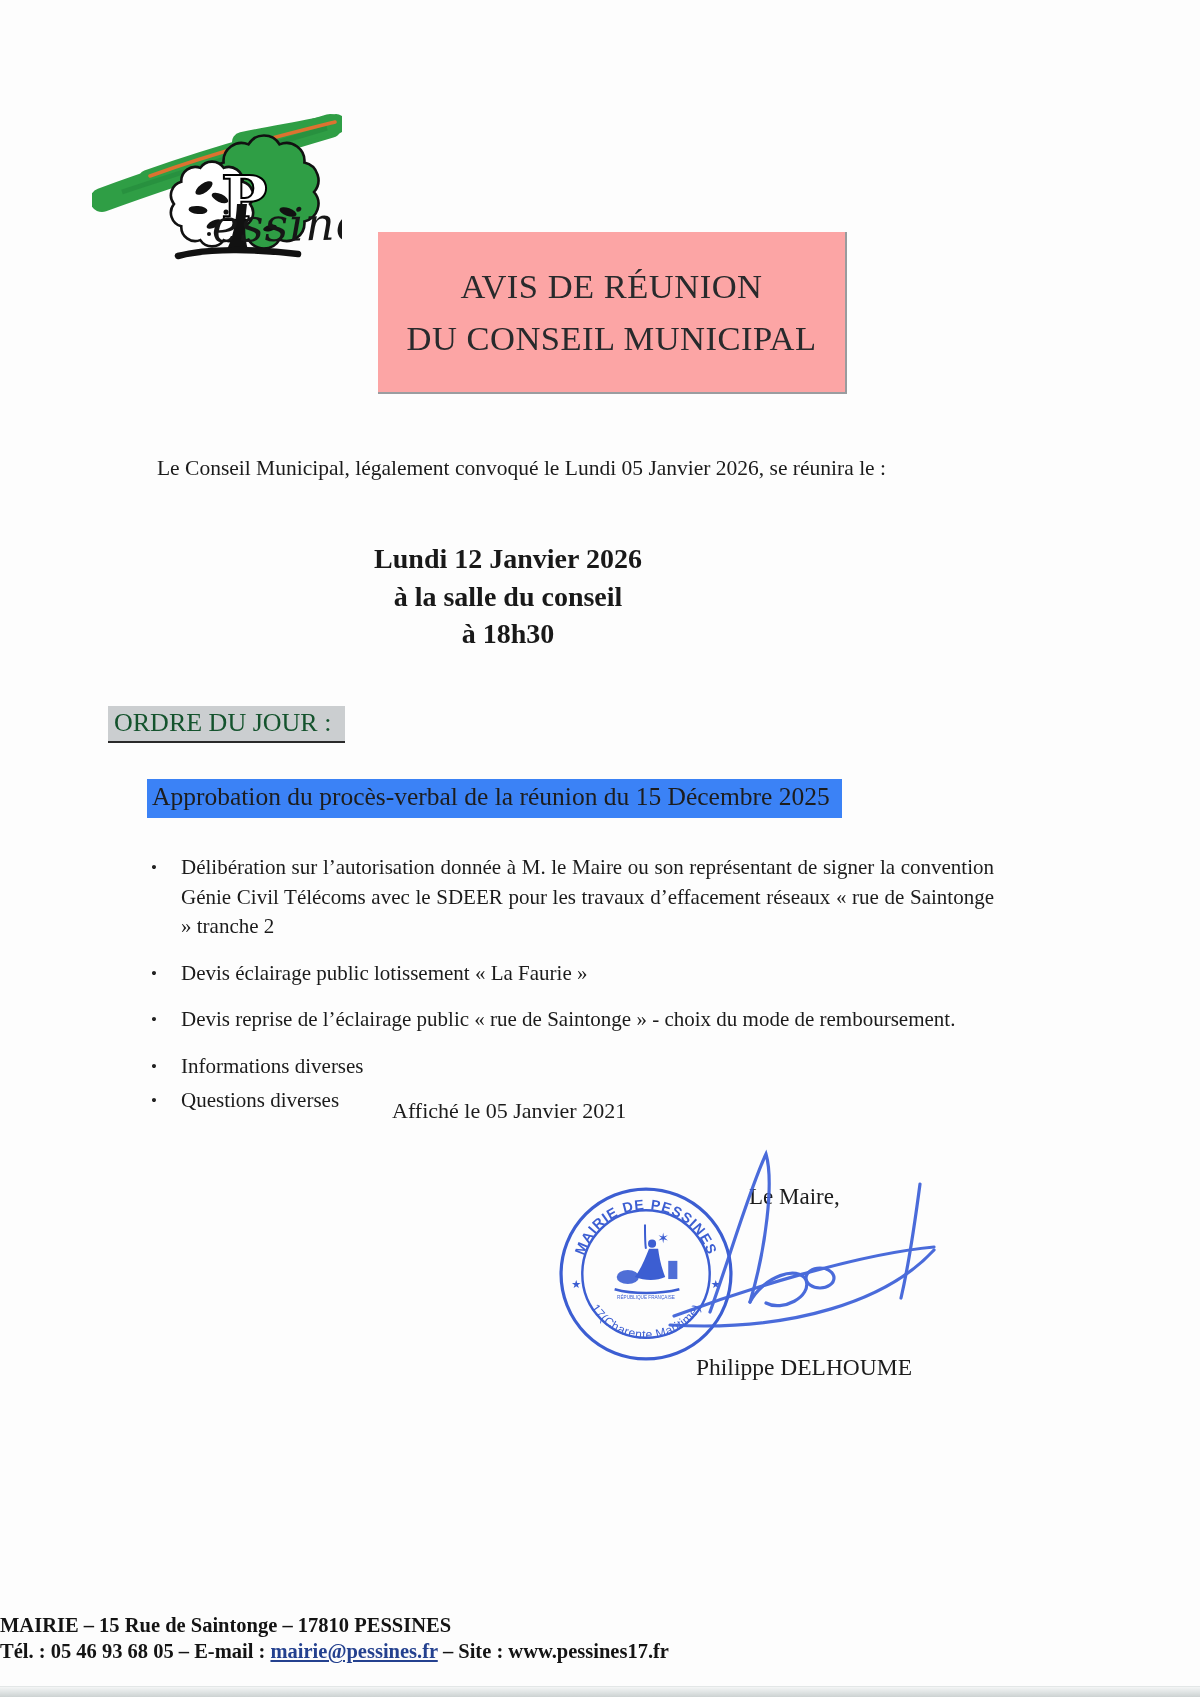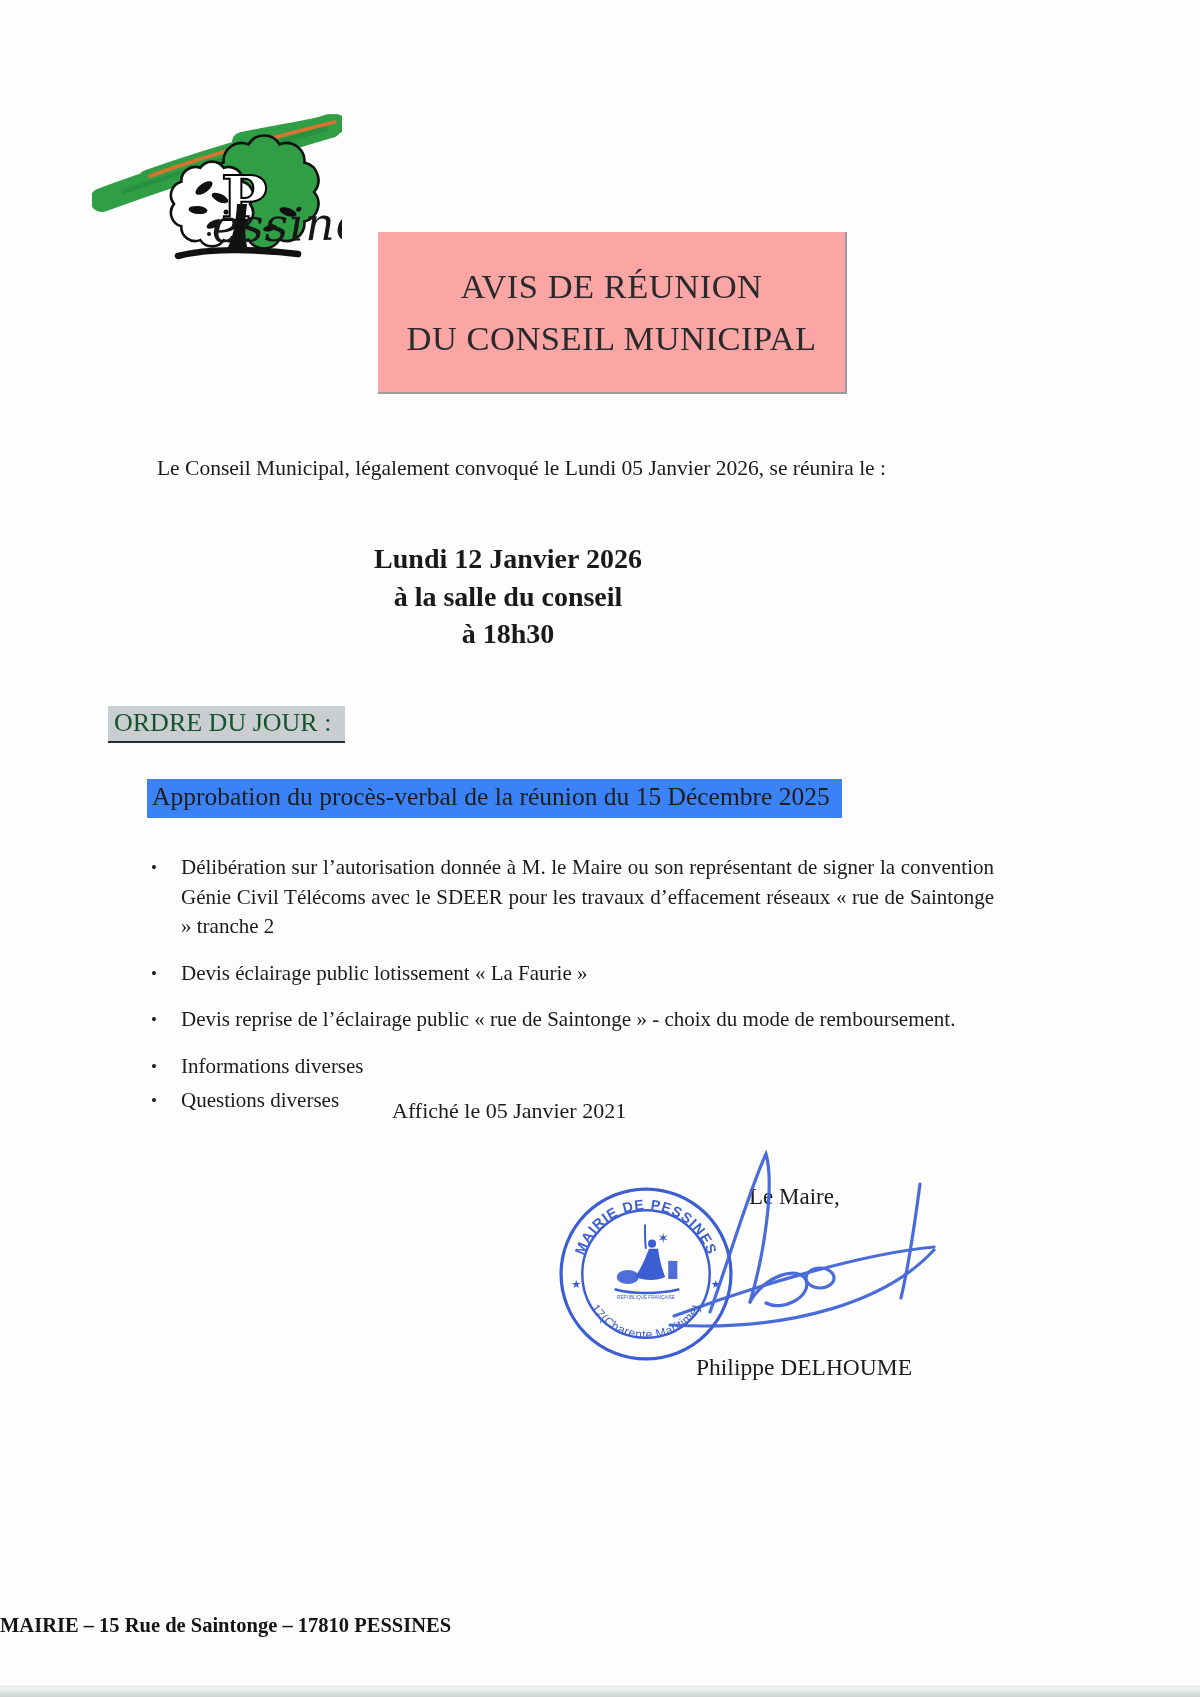--- a/index.html
+++ b/index.html
@@ -186,17 +186,18 @@
       <path d="M268,58 C263,96 256,142 249,172"></path>
       <path d="M282,124 C236,174 142,206 18,199"></path>
       <ellipse cx="168" cy="152" rx="14" ry="10"></ellipse>
     </g>
   </svg>
 
   <div class="mayor-name">Philippe DELHOUME</div>
 
   <div class="footer">
     <div>MAIRIE – 15 Rue de Saintonge – 17810 PESSINES</div>
+    <div><span>Tél. : 05 46 93 68 05 – E-mail : </span><a href="#">mairie@pessines.fr</a><span> – Site : www.pessines17.fr</span></div>
   </div>
 
   <div class="scan-band"></div>
 
 </div>
 
 </body></html>

